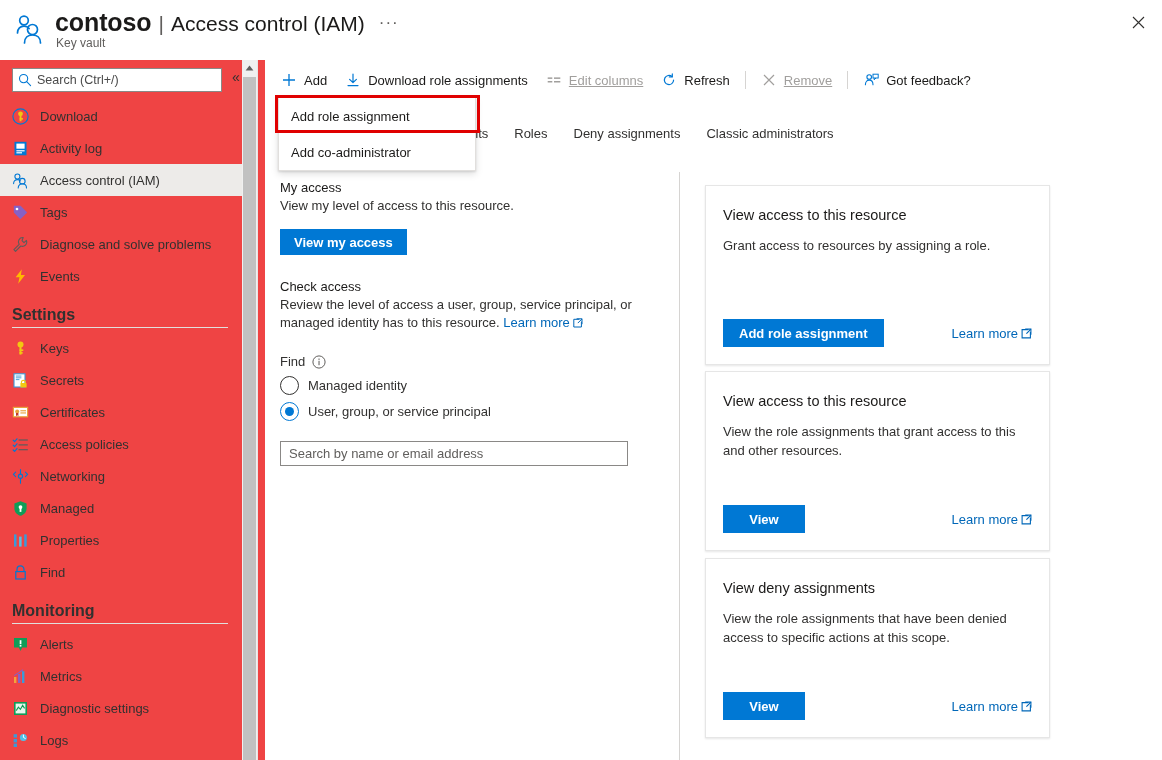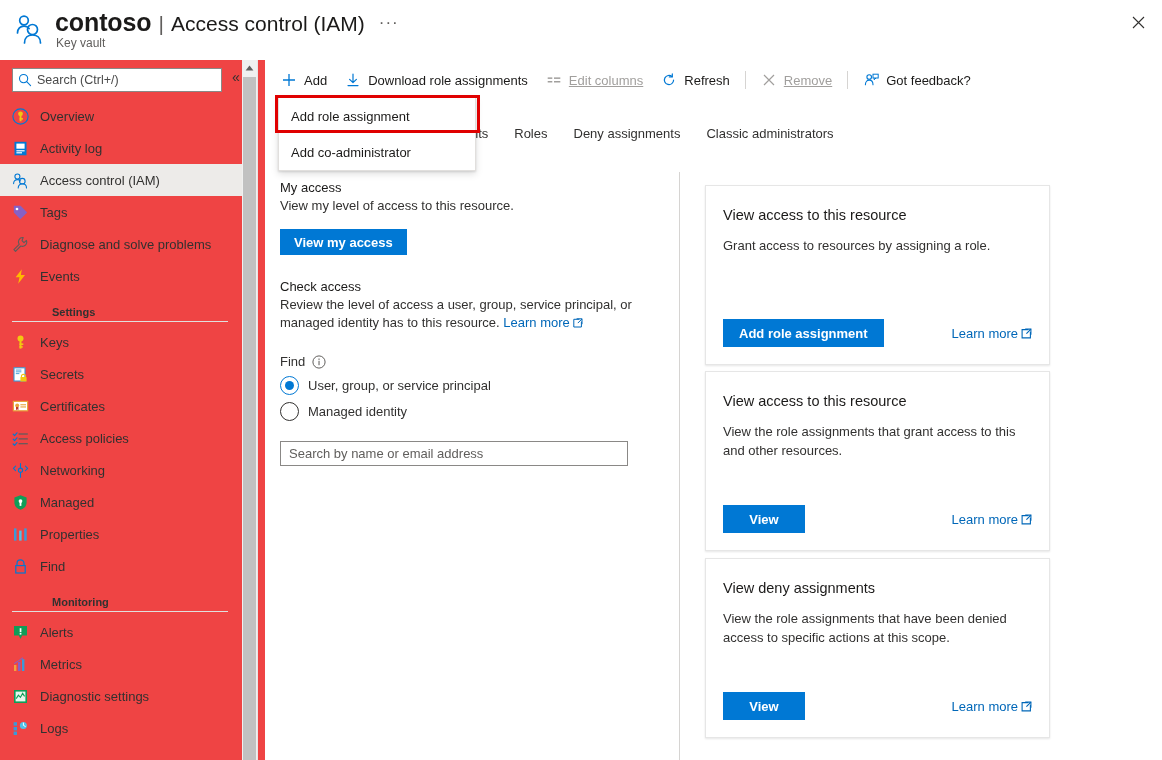--- a/index.html
+++ b/index.html
@@ -51,23 +51,22 @@
     position: relative; display: flex; align-items: center; height: 32px;
     padding-left: 12px; cursor: pointer; font-size: 13px; color: #323130;
   }
   .navitem.selected { background: #edebe9; }
   .navicon {
     width: 17px; height: 17px; margin-right: 11px; flex: 0 0 17px;
     display: flex; align-items: center; justify-content: center;
   }
   .navlabel { white-space: nowrap; }
   .navgroup {
-    font-size: 11px; font-weight: bold; color: #323130;
+    font-size: 16px; font-weight: bold; color: #323130;
     padding: 14px 0 3px 12px;
-    margin-left: 40px;
   }
   .navrule { height: 1px; background: #e1dfdd; margin: 0 14px 4px 12px; }
 
   
   .nav-scrollbar {
     position: absolute; left: 242px; top: 60px; width: 15px; height: 700px; background: #f0f0f0;
   }
   .nav-sb-up {
     position: absolute; left: 0; top: 0; width: 15px; height: 15px;
     display: flex; align-items: center; justify-content: center;
@@ -203,21 +202,21 @@
 
       <div class="navitem">
         <span class="navicon">
           <svg width="17" height="17" viewBox="0 0 17 17">
             <circle cx="8.5" cy="8.5" r="7.6" fill="none" stroke="#0078d4" stroke-width="1.1"></circle>
             <circle cx="8.5" cy="5.8" r="2.4" fill="#f2c811"></circle>
             <rect x="7.6" y="7.3" width="1.9" height="6" fill="#f2c811"></rect>
             <rect x="7.6" y="10.1" width="3.4" height="1.5" fill="#f2c811"></rect>
           </svg>
         </span>
-        <span class="navlabel">Overview</span>
+        <span class="navlabel">Download</span>
       </div>
 
       <div class="navitem">
         <span class="navicon">
           <svg width="17" height="17" viewBox="0 0 17 17">
             <rect x="2.5" y="1.8" width="12" height="13.5" fill="#0078d4"></rect>
             <rect x="4.4" y="3.6" width="8.2" height="5.1" fill="#fff"></rect>
             <rect x="4.4" y="10.2" width="8.2" height="1.2" fill="#fff"></rect>
             <rect x="4.4" y="12.2" width="5.6" height="1.2" fill="#fff"></rect>
           </svg>
@@ -531,26 +530,26 @@
       <span class="info-ico">
         <svg width="14" height="14" viewBox="0 0 14 14">
           <circle cx="7" cy="7" r="6.1" fill="none" stroke="#605e5c" stroke-width="1"></circle>
           <rect x="6.5" y="5.8" width="1.05" height="4.4" fill="#605e5c"></rect>
           <rect x="6.5" y="3.5" width="1.05" height="1.4" fill="#605e5c"></rect>
         </svg>
       </span>
     </div>
 
     <div class="radio-row">
+      <span class="radio"></span>
+      <span class="radio-label">Managed identity</span>
+    </div>
+    <div class="radio-row">
       <span class="radio checked"></span>
       <span class="radio-label">User, group, or service principal</span>
-    </div>
-    <div class="radio-row">
-      <span class="radio"></span>
-      <span class="radio-label">Managed identity</span>
     </div>
 
     <input class="name-search" type="text" placeholder="Search by name or email address" style="">
   </div>
 
   <div class="card" style="top:185px; height:180px;">
     <div class="card-title">View access to this resource</div>
     <div class="card-desc">Grant access to resources by assigning a role.</div>
     <div class="card-actions">
       <button class="btn-primary" style="height:28px;padding:0 16px;">Add role assignment</button>

